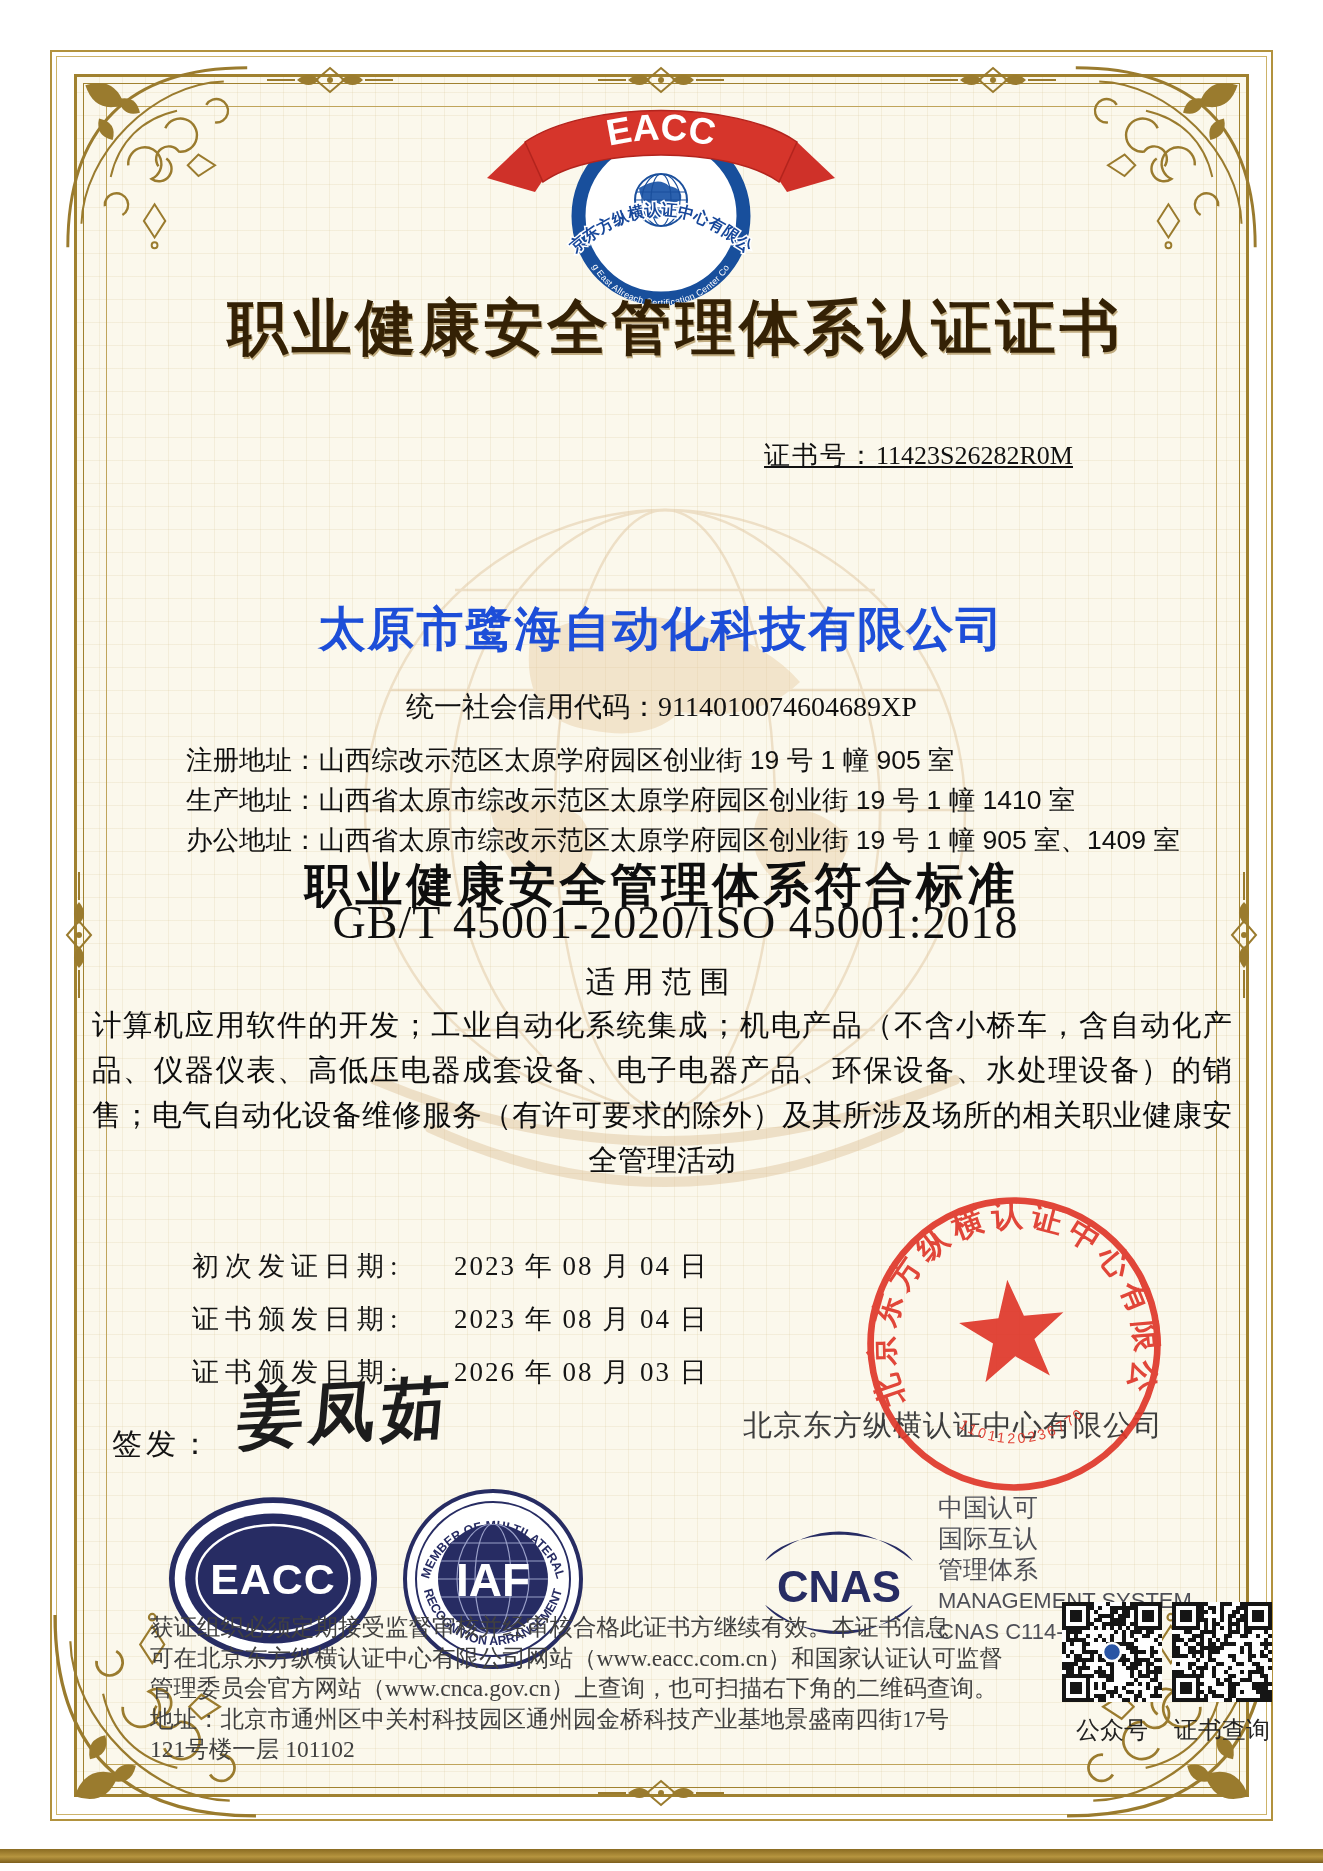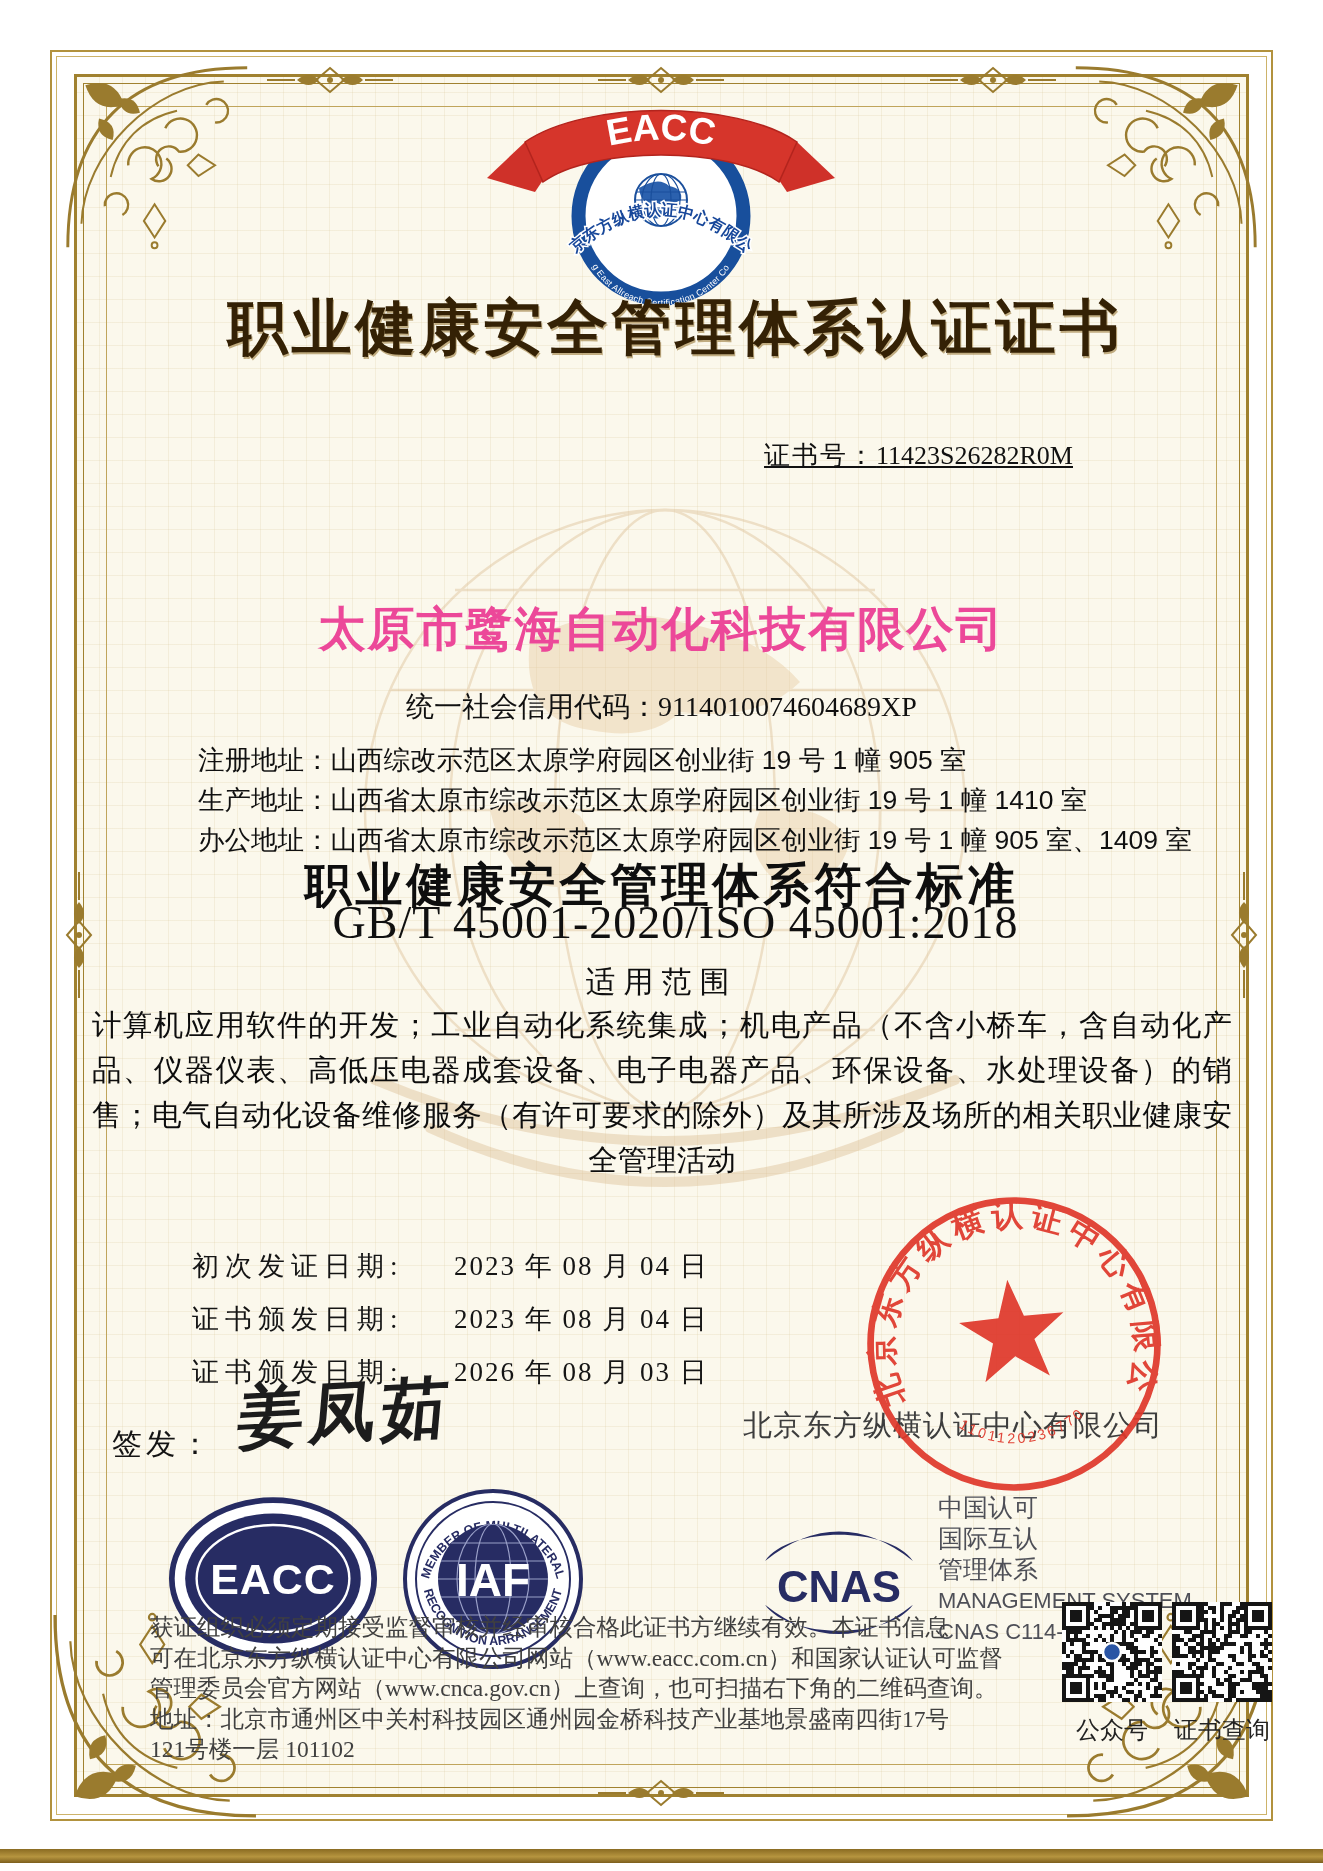--- a/index.html
+++ b/index.html
@@ -29,26 +29,26 @@
   .watermark{position:absolute;left:280px;top:480px;width:770px;height:760px;opacity:.42;}
   
   .center{left:0;right:0;text-align:center;}
   .abs{position:absolute;}
   .title{top:288px;font-size:60px;font-weight:800;letter-spacing:4px;color:#342105;
          font-family:"Liberation Sans","DejaVu Sans",sans-serif;
          text-shadow:1px 2px 0 rgba(146,112,44,.55);padding-left:28px;}
   .certno{top:438px;right:250px;font-size:26px;color:#111;text-decoration:underline;}
   .certno .lbl{letter-spacing:2px;}
   .certify{top:536px;font-size:33px;letter-spacing:10px;color:#151515;}
-  .company{top:598px;font-size:47px;font-weight:800;letter-spacing:2px;color:#ec4899;
+  .company{top:598px;font-size:47px;font-weight:800;letter-spacing:2px;color:#1d4ed8;
            font-family:"Liberation Sans","DejaVu Sans",sans-serif;}
   .credit{top:688px;font-size:28px;color:#101010;}
   .addr{top:740px;left:186px;width:1000px;font-size:26.5px;line-height:40px;color:#101010;
         font-family:"Liberation Sans","DejaVu Sans",sans-serif;font-weight:500;}
-  .addr .row{white-space:nowrap;margin-left:12px;}
+  .addr .row{white-space:nowrap;}
   .stdhead{top:854px;font-size:47px;font-weight:800;letter-spacing:4px;color:#0e0e0e;
            font-family:"Liberation Sans","DejaVu Sans",sans-serif;}
   .stdcode{top:896px;font-size:46px;letter-spacing:1px;color:#101010;margin-left:28px;}
   .scopehead{top:962px;font-size:30px;letter-spacing:8px;color:#101010;}
   .scope{top:1002px;left:92px;width:1140px;font-size:29.5px;line-height:45px;color:#0d0d0d;
          font-family:"Liberation Sans","DejaVu Sans",sans-serif;font-weight:500;
          text-align:justify;text-align-last:center;}
   .dates{top:1248px;left:192px;font-size:27px;color:#151515;}
   .dates .row{display:flex;margin-bottom:17px;}
   .dates .dl{width:262px;letter-spacing:6px;}

